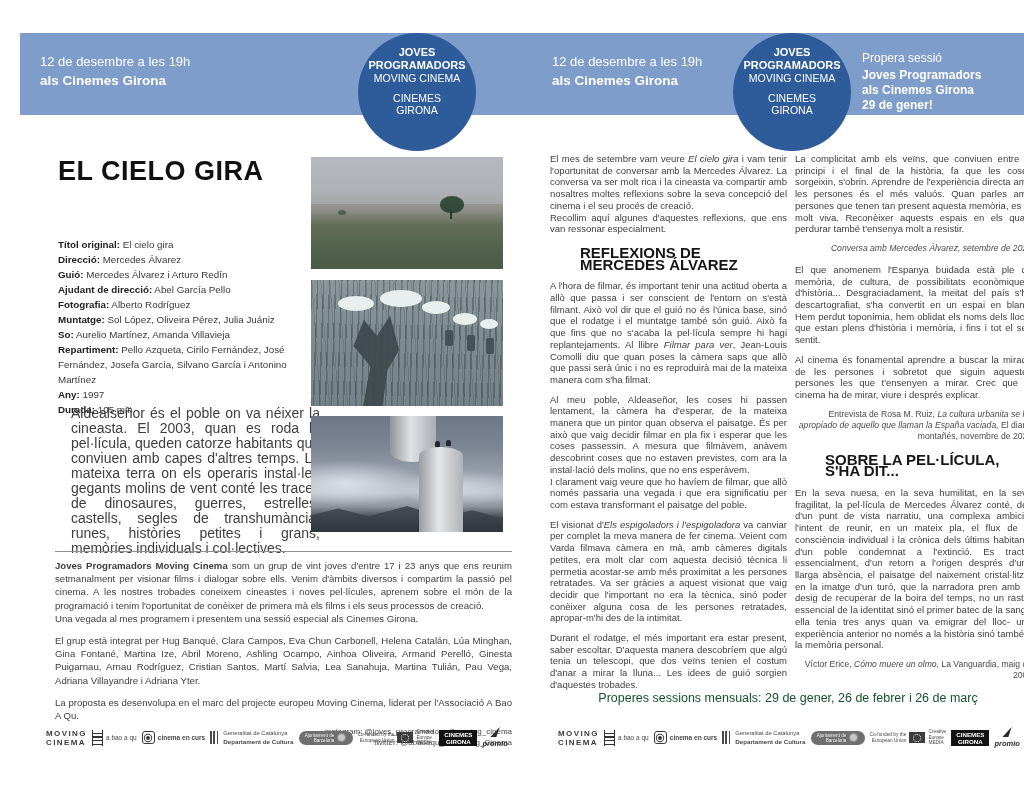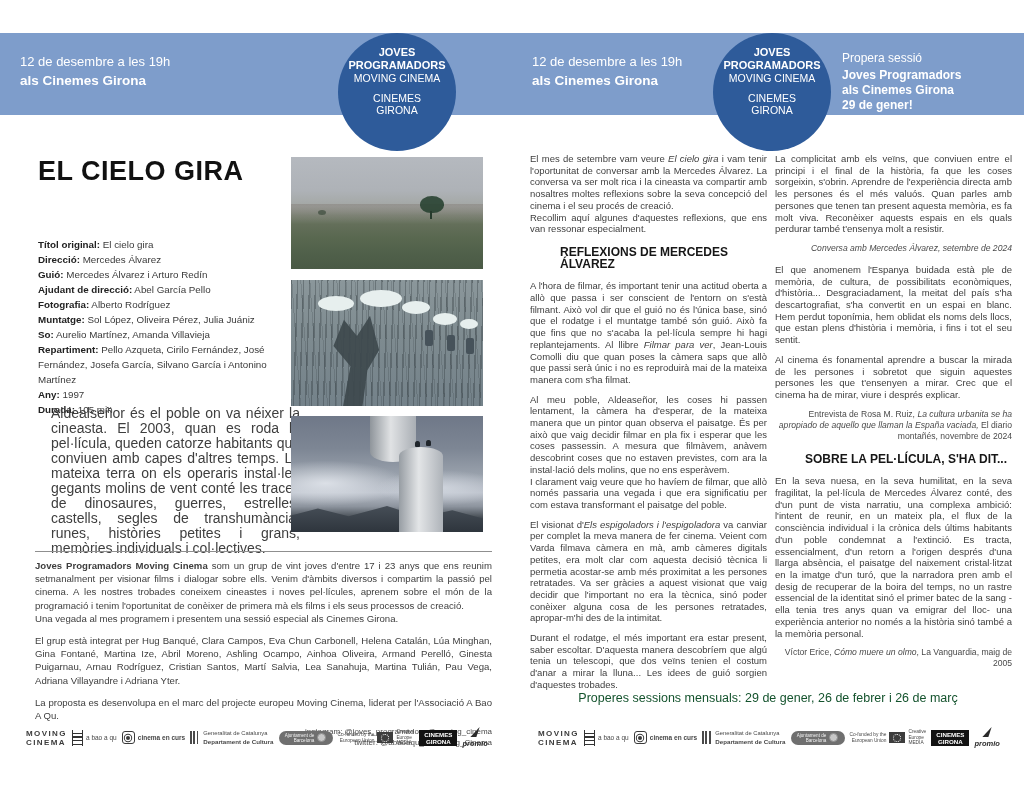--- a/index.html
+++ b/index.html
@@ -1,18 +1,18 @@
 <!DOCTYPE html>
 <html><head>
 <meta charset="utf-8">
 <style>
   html,body{margin:0;padding:0;background:#ffffff;}
   .canvas{position:relative;width:1024px;height:791px;background:#ffffff;overflow:hidden;
           font-family:"Liberation Sans","DejaVu Sans",sans-serif;color:#3c3c3c;}
-  .page{position:absolute;top:0;width:512px;height:595px;background:#fff;}
+  .page{position:absolute;top:0;width:512px;height:595px;background:#fff;margin-left:20px;}
   .page-left{left:0;}
   .page-right{left:512px;}
 
   
   .band{position:absolute;top:33px;left:0;width:512px;height:82px;background:#7e9dcb;}
   .date-block{position:absolute;top:21px;left:20px;color:#fff;}
   .date-line1{font-size:13px;}
   .date-line2{font-size:13.5px;font-weight:bold;margin-top:4px;}
   .badge{position:absolute;top:33px;width:118px;height:118px;border-radius:50%;
          background:#2e5b9a;color:#fff;text-align:center;box-sizing:border-box;
@@ -79,21 +79,21 @@
   .lower .gap{margin-top:9px;}
   .social{margin-top:5px;text-align:right;font-size:8px;line-height:10.5px;color:#4a4a4a;}
 
   
   .col{position:absolute;top:153px;width:237px;font-size:9.5px;line-height:11.7px;
        text-align:justify;color:#3e3e3e;}
   .col1{left:18px;}
   .col2{left:263px;}
   .col p{margin:0 0 8px 0;}
   .col p.nogap{margin-bottom:0;}
-  .col-heading{font-size:12px;font-weight:bold;color:#161616;margin:12px 0 10px 0;text-align:left;padding-left:30px;}
+  .col-heading{font-size:15px;font-weight:bold;color:#161616;margin:12px 0 10px 0;text-align:left;padding-left:30px;}
   .cite{text-align:right;font-size:8.6px;line-height:11px;color:#4a4a4a;margin:2px 0 10px 0;}
   .cite-italic{font-style:italic;}
   .sessions{position:absolute;top:691px;left:6px;width:500px;text-align:center;
             color:#14532d;font-size:12.5px;}
 
   
   .fl-row{position:absolute;top:727px;left:26px;width:462px;display:flex;align-items:center;
           justify-content:space-between;color:#474747;}
   .fl{display:flex;align-items:center;gap:3px;}
   .fl-moving{font-weight:bold;font-size:8px;letter-spacing:1.4px;line-height:9px;color:#3c3c3c;}

